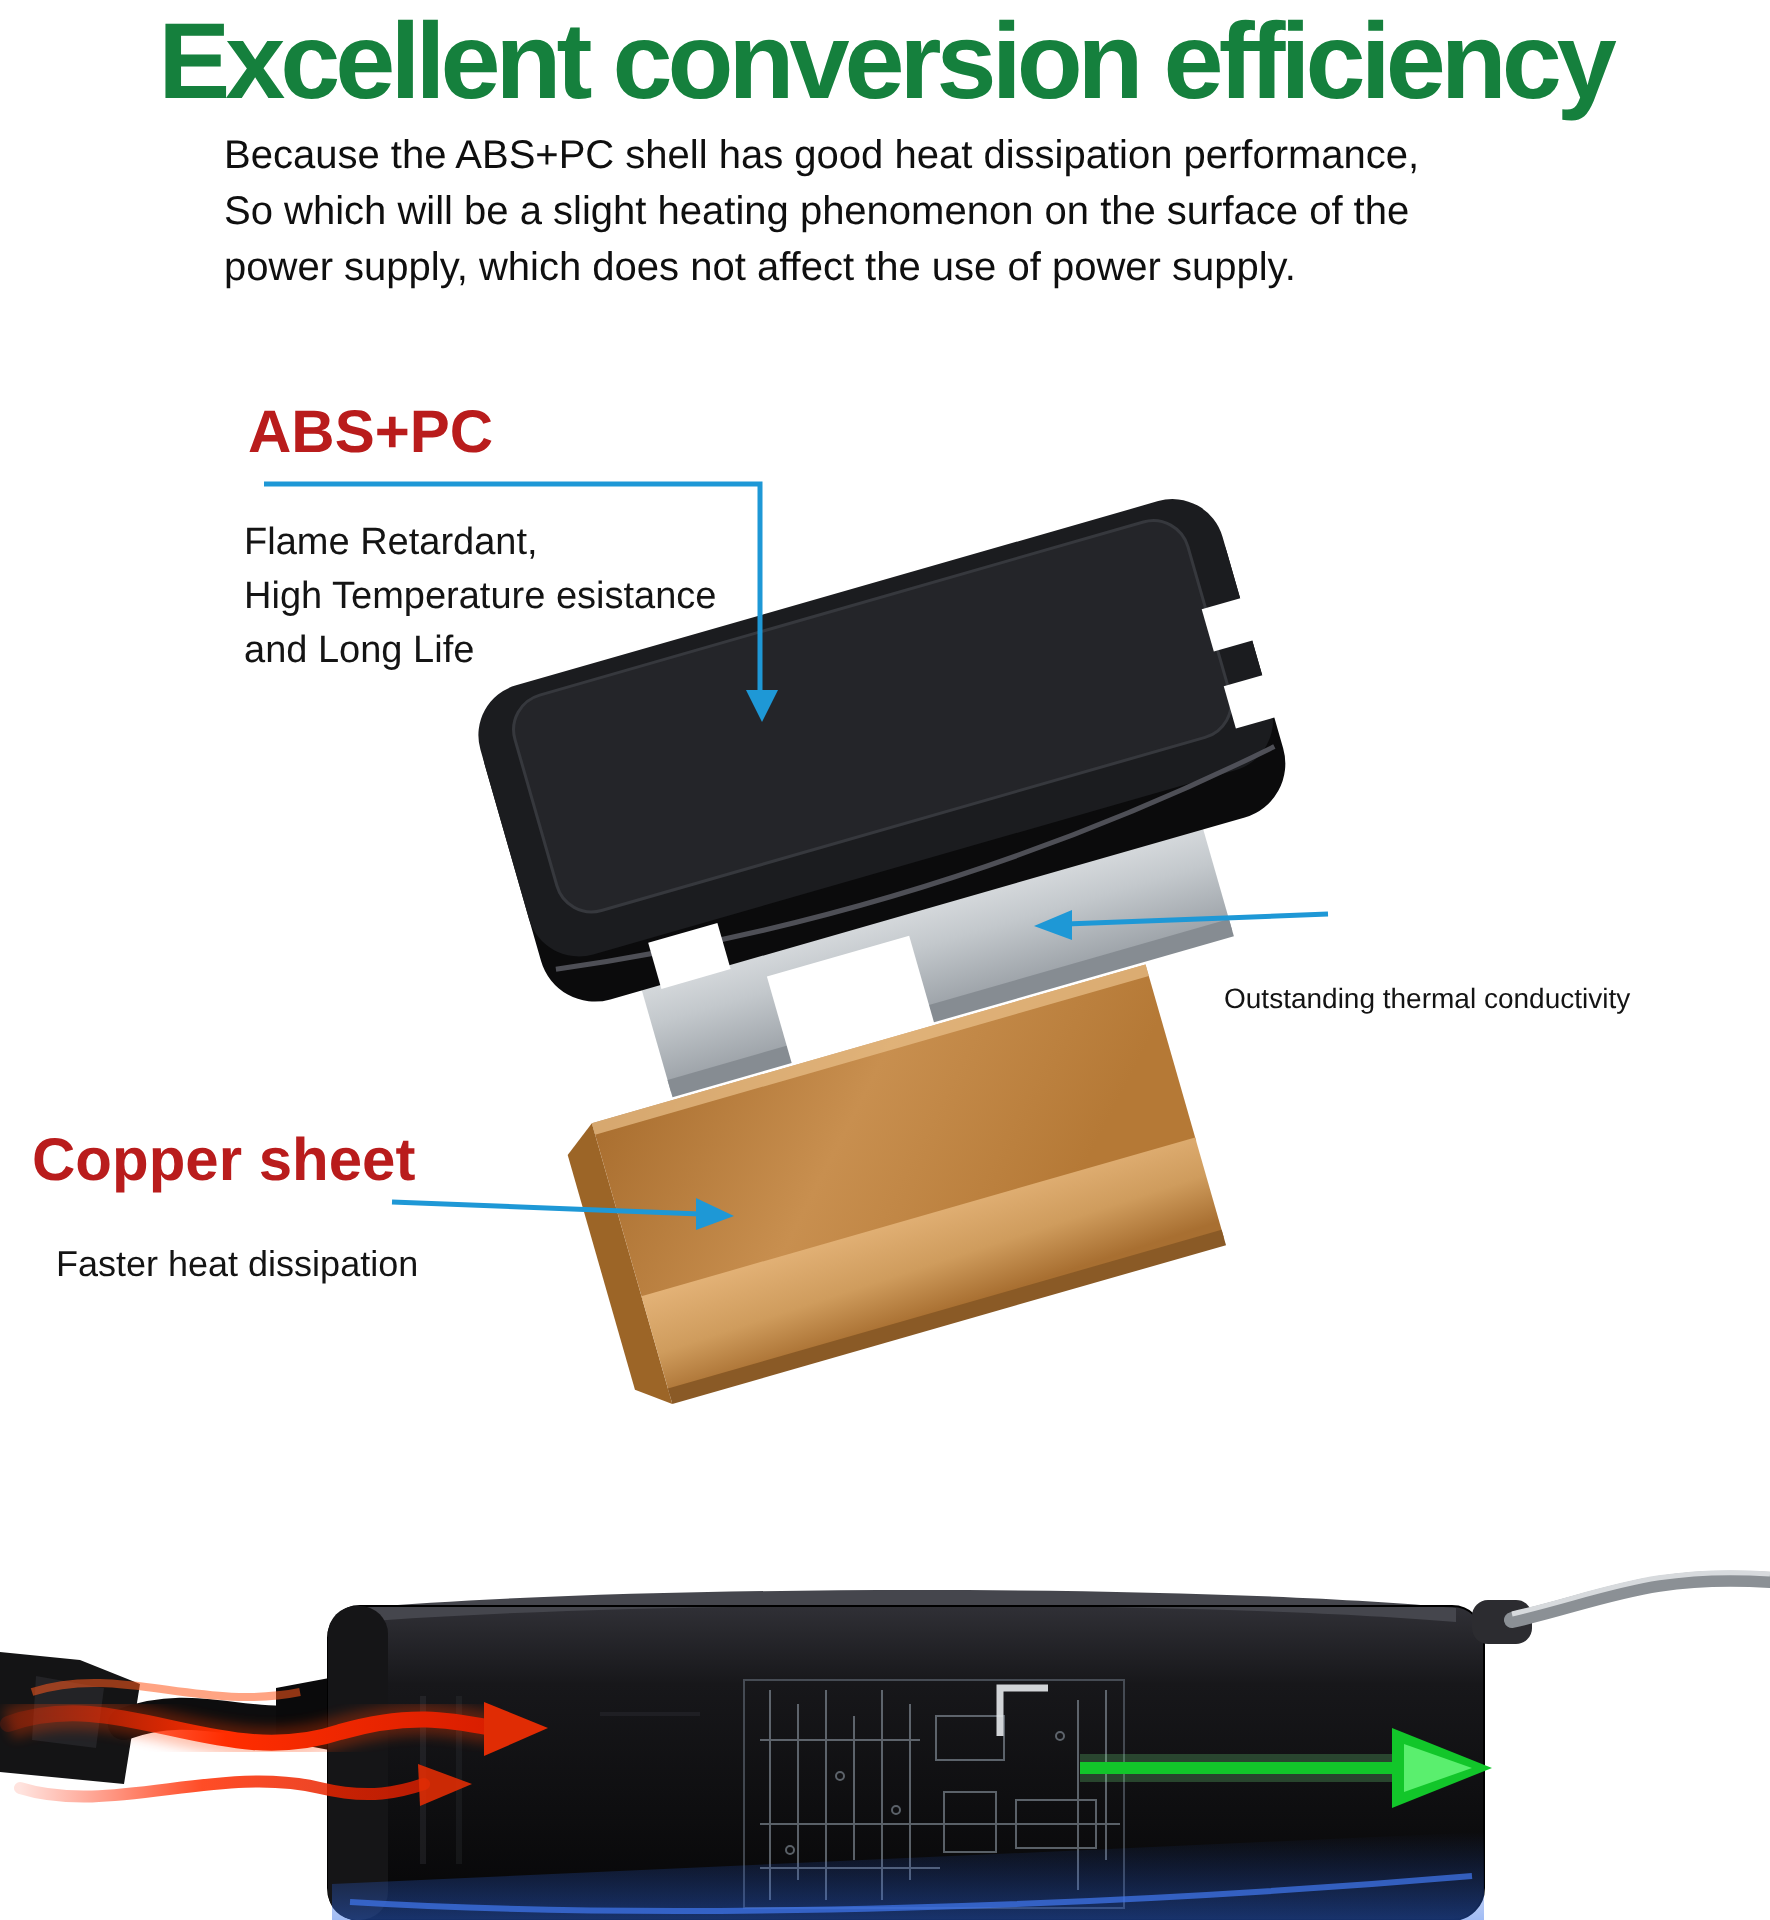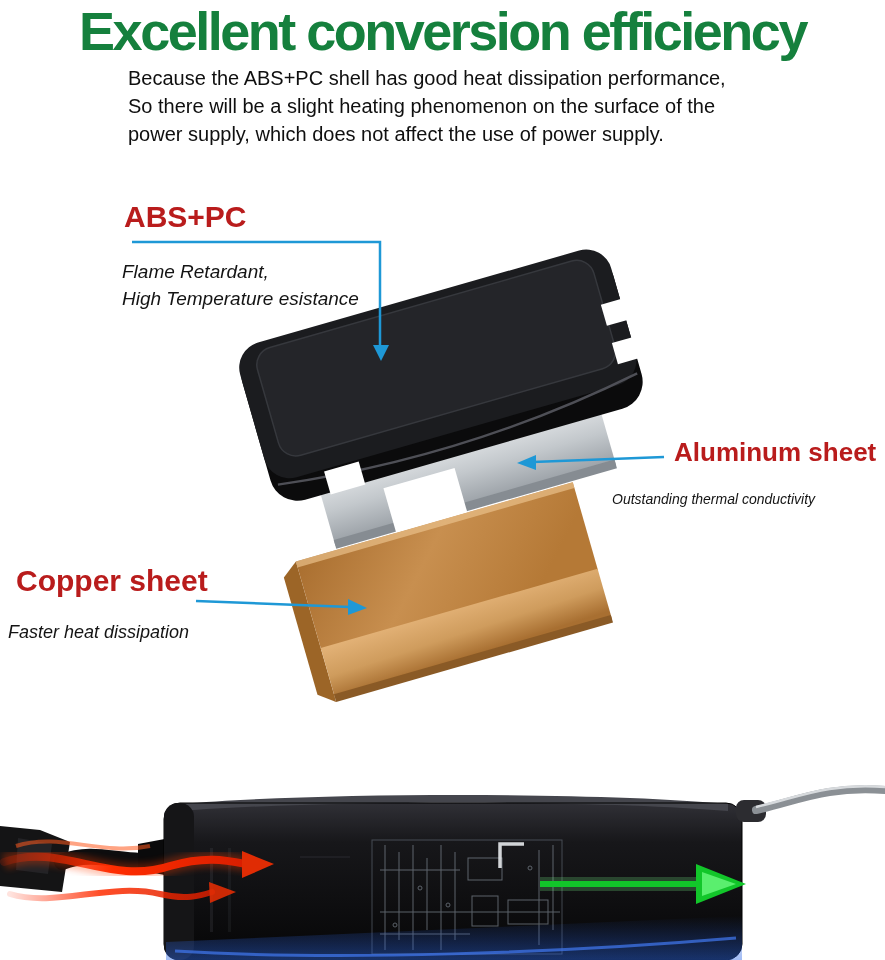--- a/index.html
+++ b/index.html
@@ -8,30 +8,30 @@
     position:relative; width:885px; height:960px; overflow:hidden;
     background:#ffffff; font-family:"Liberation Sans", sans-serif;
   }
   .layer { position:absolute; left:0; top:0; }
   .page-title {
     position:absolute; top:0px; left:0; width:885px; text-align:center;
     font-size:54px; font-weight:800; letter-spacing:-2.5px;
     color:#15803d; white-space:nowrap;
   }
   .intro { position:absolute; top:64px; left:112px; font-size:20px; line-height:28px; color:#0f0f0f; }
-  .intro div { white-space:nowrap;margin-left:16px; }
+  .intro div { white-space:nowrap; }
   .co-head { position:absolute; font-weight:700; color:#b91c1c; white-space:nowrap; }
-  .co-desc { position:absolute; color:#141414; white-space:nowrap;font-style:italic; }
+  .co-desc { position:absolute; color:#141414; white-space:nowrap; }
   .abs-head  { left:124px; top:200px; font-size:30px; }
   .abs-desc  { left:122px; top:258px; font-size:19px; line-height:27px; }
   .abs-desc div { white-space:nowrap; }
   .alum-head { left:674px; top:437px; font-size:26px; }
   .alum-desc { left:612px; top:491px; font-size:14px; }
   .cop-head  { left:16px;  top:564px; font-size:30px; }
-  .cop-desc  { left:8px;  top:622px; font-size:18px; }
+  .cop-desc  { left:28px;  top:622px; font-size:18px; }
 </style>
 </head>
 <body>
 
 <div class="page">
 
   <svg class="layer" width="885" height="960" viewBox="0 0 885 960">
     <defs>
       <linearGradient id="alumGrad" x1="0" y1="0" x2="0" y2="1">
         <stop offset="0" stop-color="#eceef0"></stop>
@@ -176,29 +176,29 @@
         <path d="M166 942 L742 916 L742 960 L166 960 Z" fill="url(#blueGlowGrad)" opacity="0.5"></path>
         <path d="M175 951 C 340 961, 560 953, 736 938" stroke="#3f74e8" stroke-width="3" fill="none" opacity="0.75"></path>
       </g>
     </g>
   </svg>
 
   <h1 class="page-title">Excellent conversion efficiency</h1>
 
   <div class="intro">
     <div>Because the ABS+PC shell has good heat dissipation performance,</div>
-    <div>So there will be a slight heating phenomenon on the surface of the</div>
+    <div>So which will be a slight heating phenomenon on the surface of the</div>
     <div>power supply, which does not affect the use of power supply.</div>
   </div>
 
   <div class="co-head abs-head">ABS+PC</div>
   <div class="co-desc abs-desc">
     <div>Flame Retardant,</div>
     <div>High Temperature esistance</div>
+    <div>and Long Life</div>
   </div>
 
-  <div class="co-head alum-head">Aluminum sheet</div>
   <div class="co-desc alum-desc">Outstanding thermal conductivity</div>
 
   <div class="co-head cop-head">Copper sheet</div>
   <div class="co-desc cop-desc">Faster heat dissipation</div>
 
 </div>
 
 </body></html>

